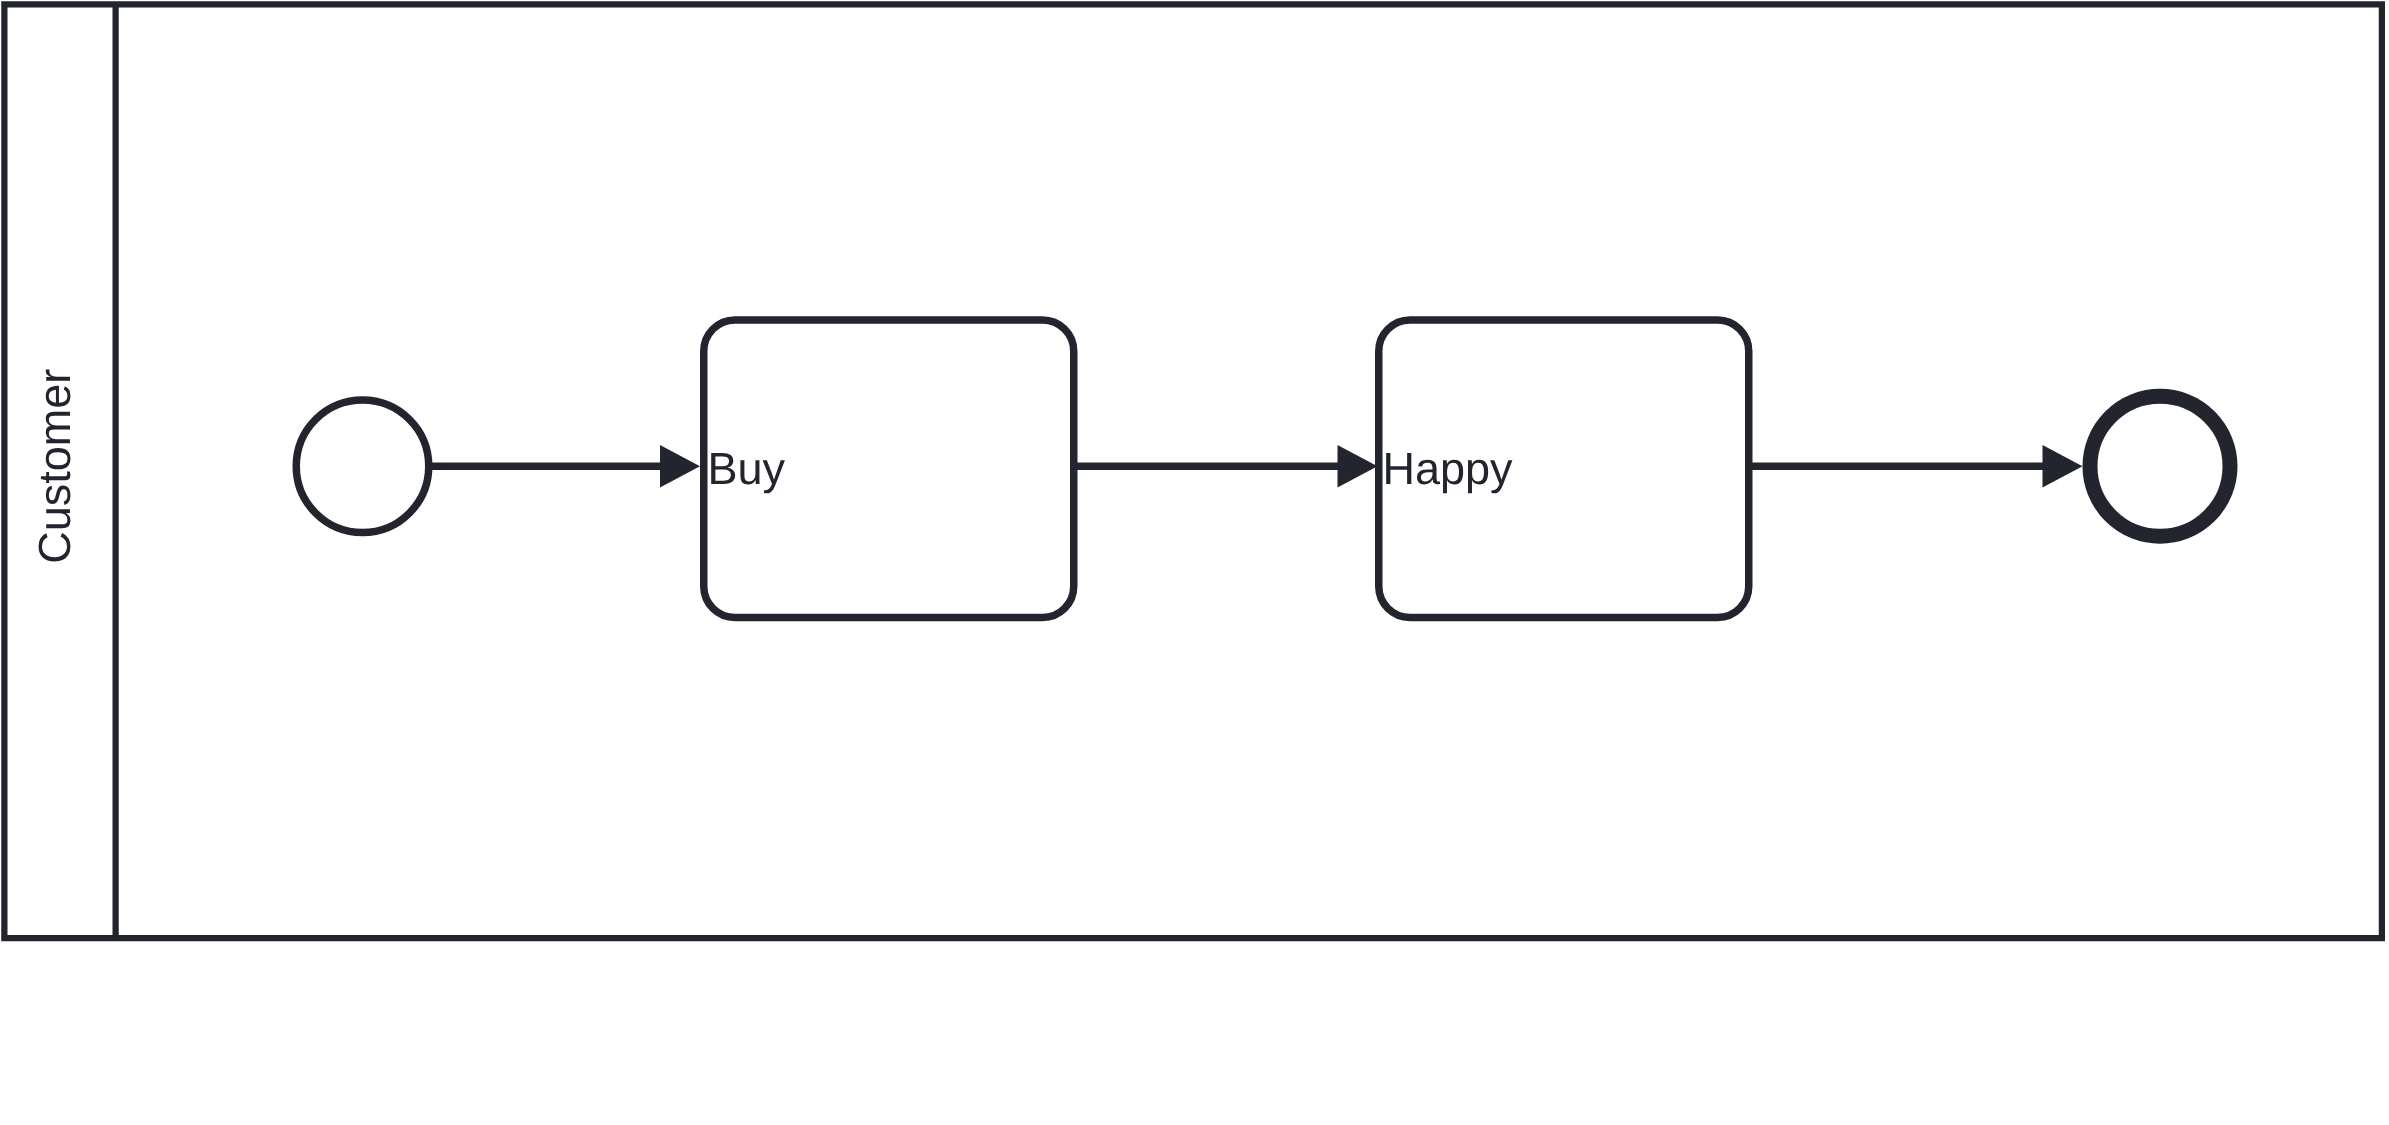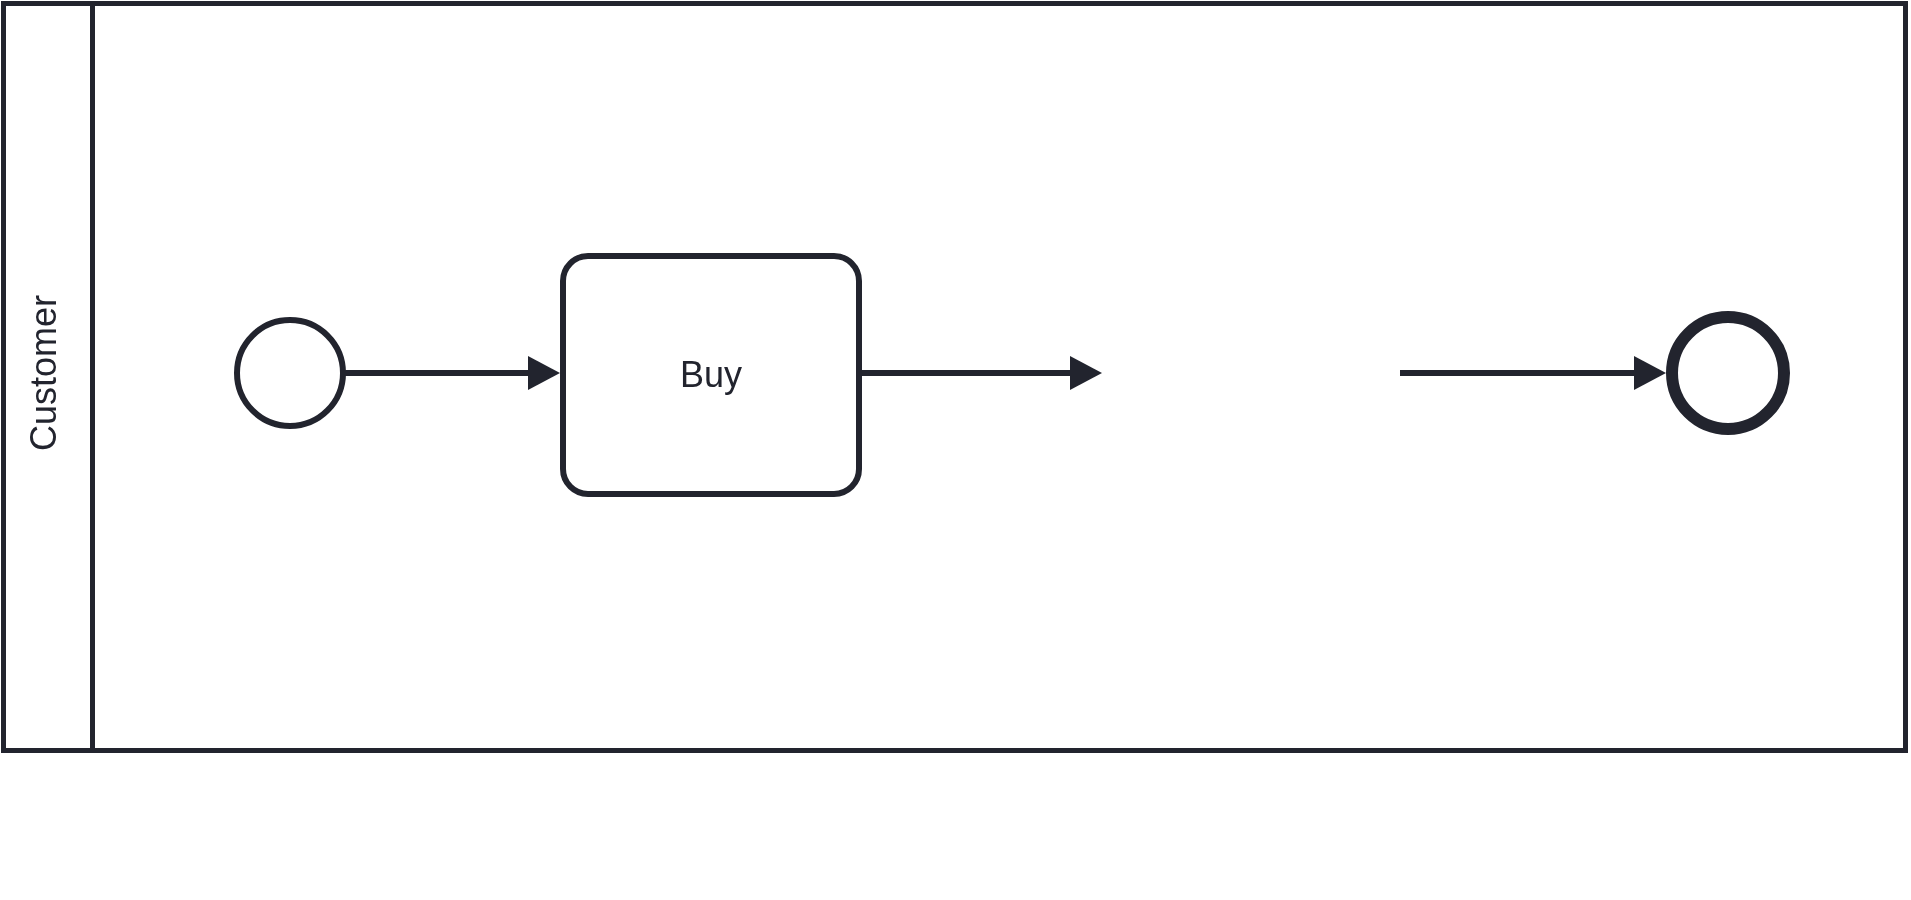--- a/index.html
+++ b/index.html
@@ -75,21 +75,21 @@
   .task {
     position: absolute;
     width: 290px;
     height: 232px;
     box-sizing: content-box;
     border: 6px solid var(--stroke, #22242e);
     border-radius: 28px;
     background: var(--fill, #ffffff);
     display: flex;
     align-items: center;
-    justify-content: center;
+    justify-content: flex-start;
     font-size: 36px;
     color: var(--stroke, #22242e);
   }
   .task-buy { left: 560px; top: 253px; }
   .task-happy { left: 1100px; top: 253px; }
   
   .flow-line {
     position: absolute;
     top: 370px;
     height: 6px;
@@ -129,19 +129,22 @@
   <div class="flow-line flow1-line"></div>
   <div class="arrowhead flow1-head"></div>
 
   <div class="task task-buy">
     <span>Buy</span>
   </div>
 
   <div class="flow-line flow2-line"></div>
   <div class="arrowhead flow2-head"></div>
 
+  <div class="task task-happy">
+    <span>Happy</span>
+  </div>
 
   <div class="flow-line flow3-line"></div>
   <div class="arrowhead flow3-head"></div>
 
   <div class="bpmn-event end-event"></div>
 
 </div>
 
 </body></html>

